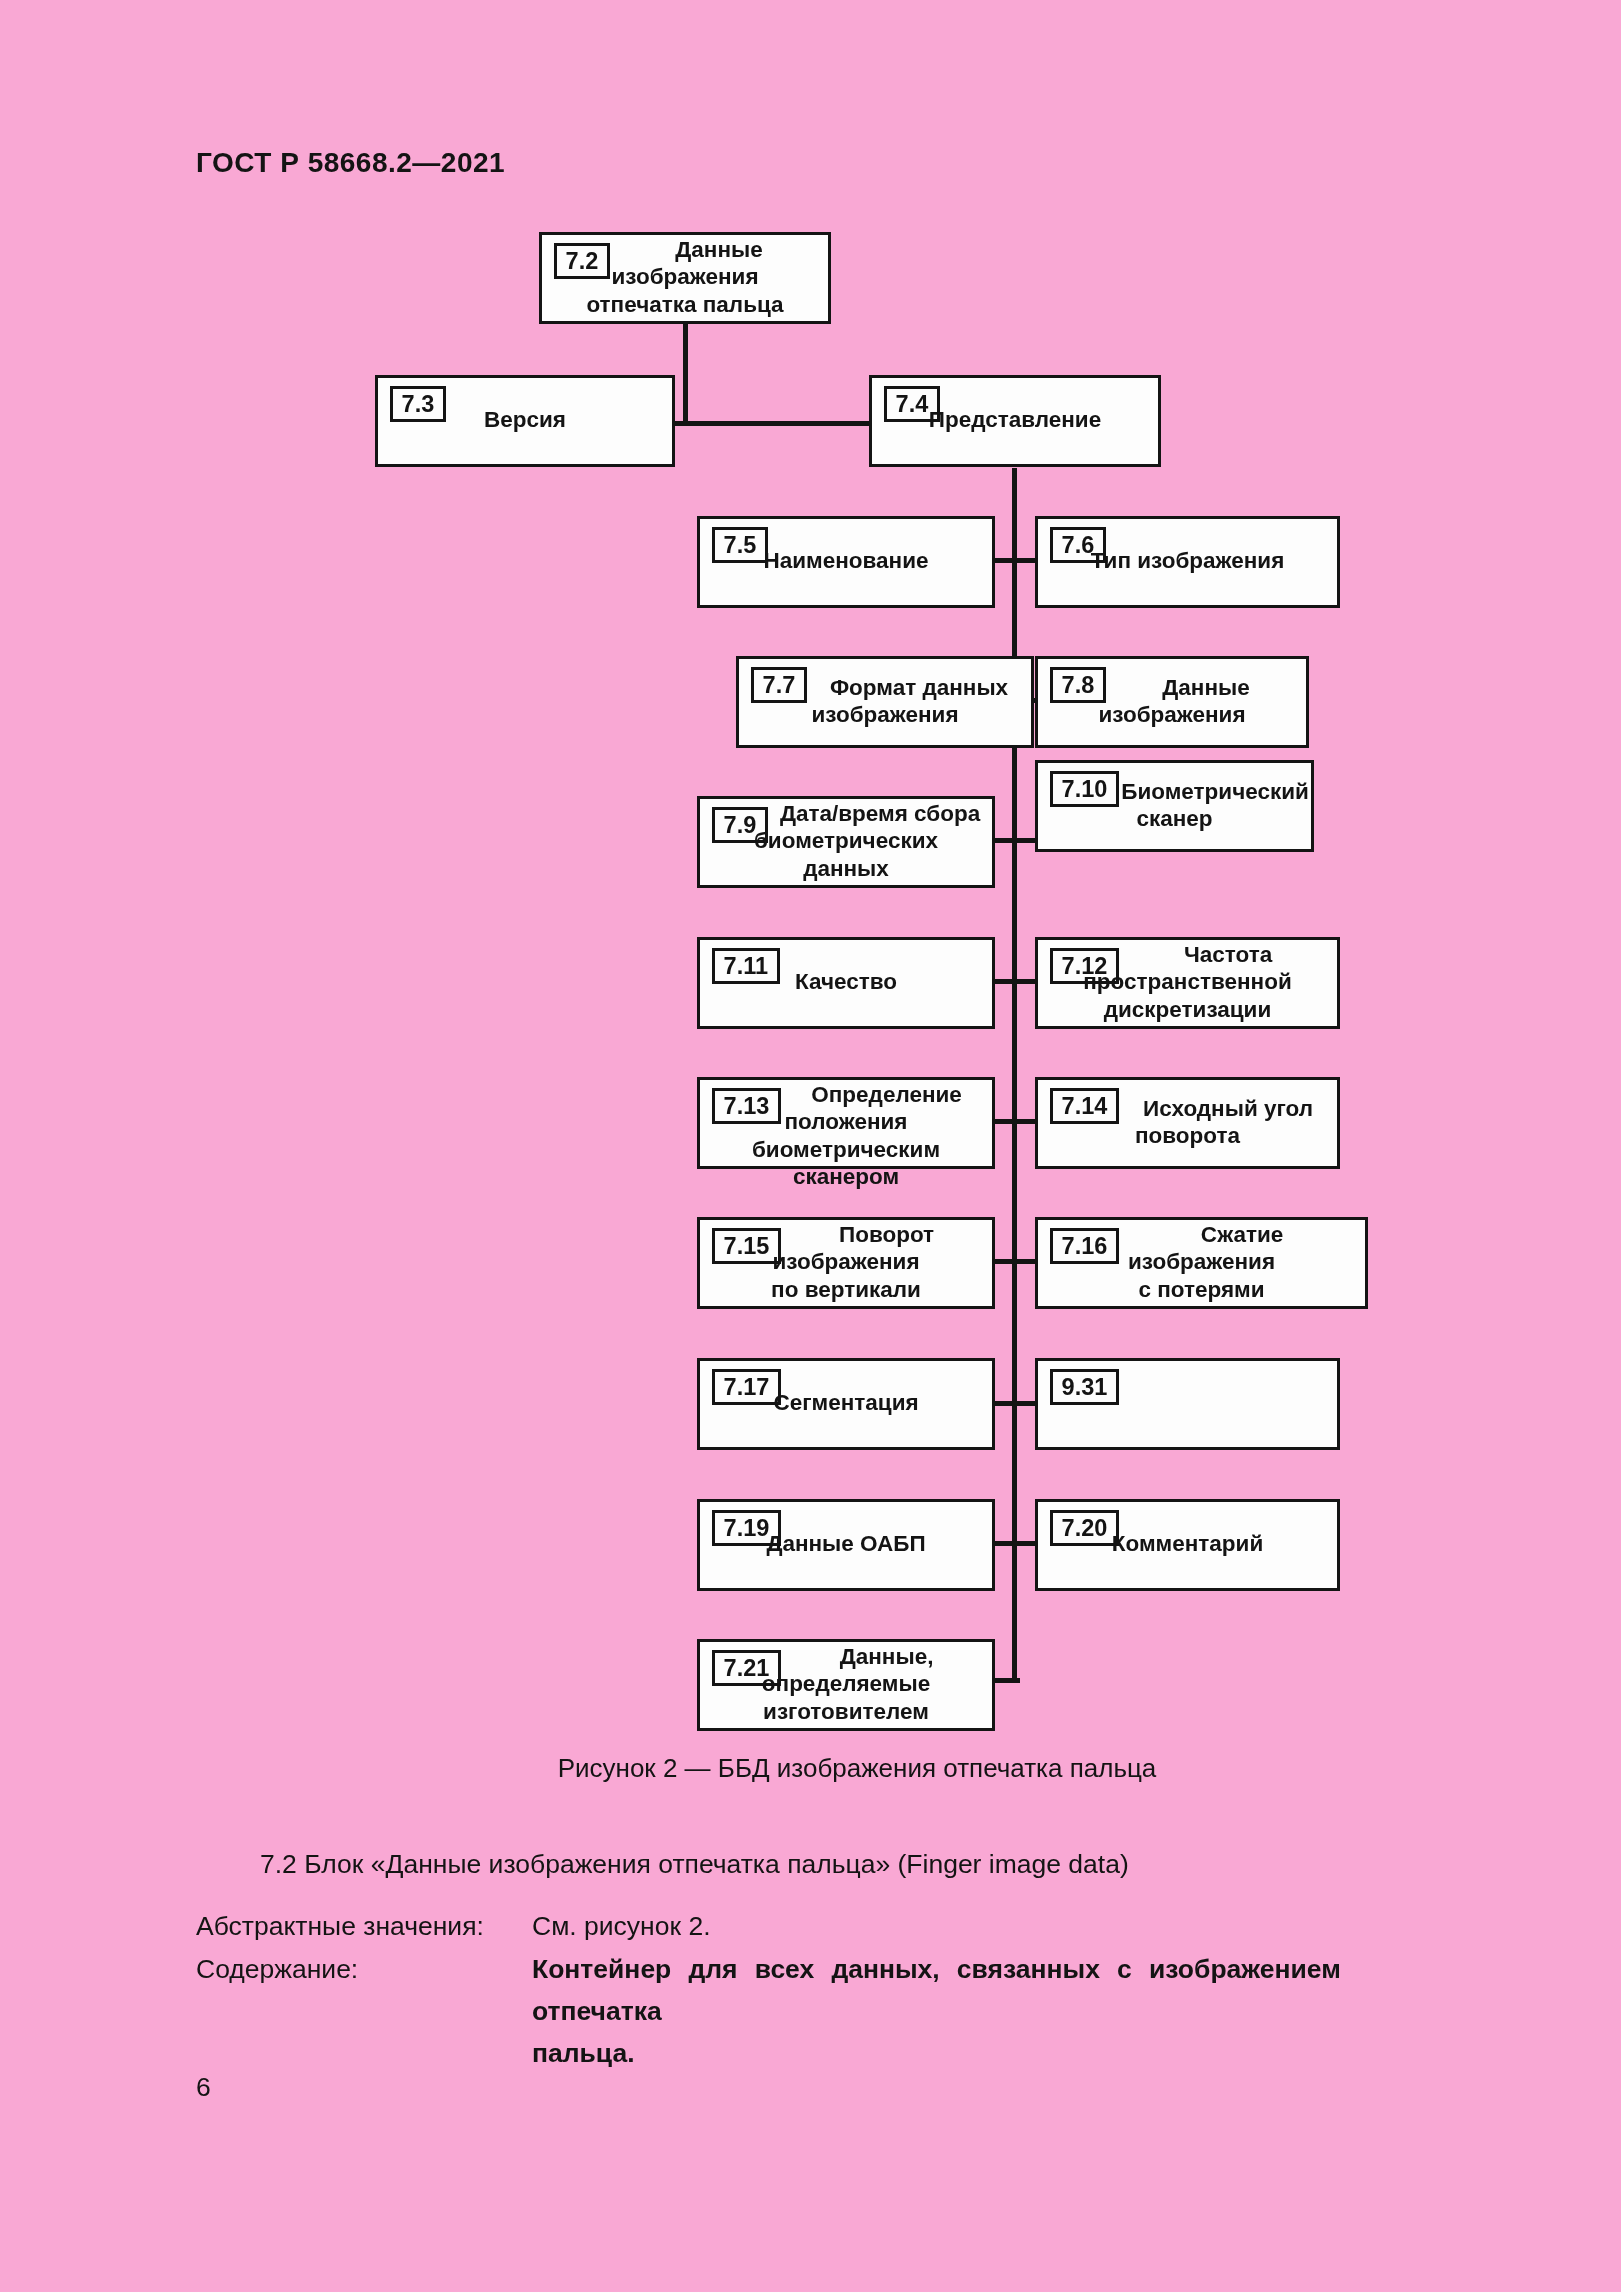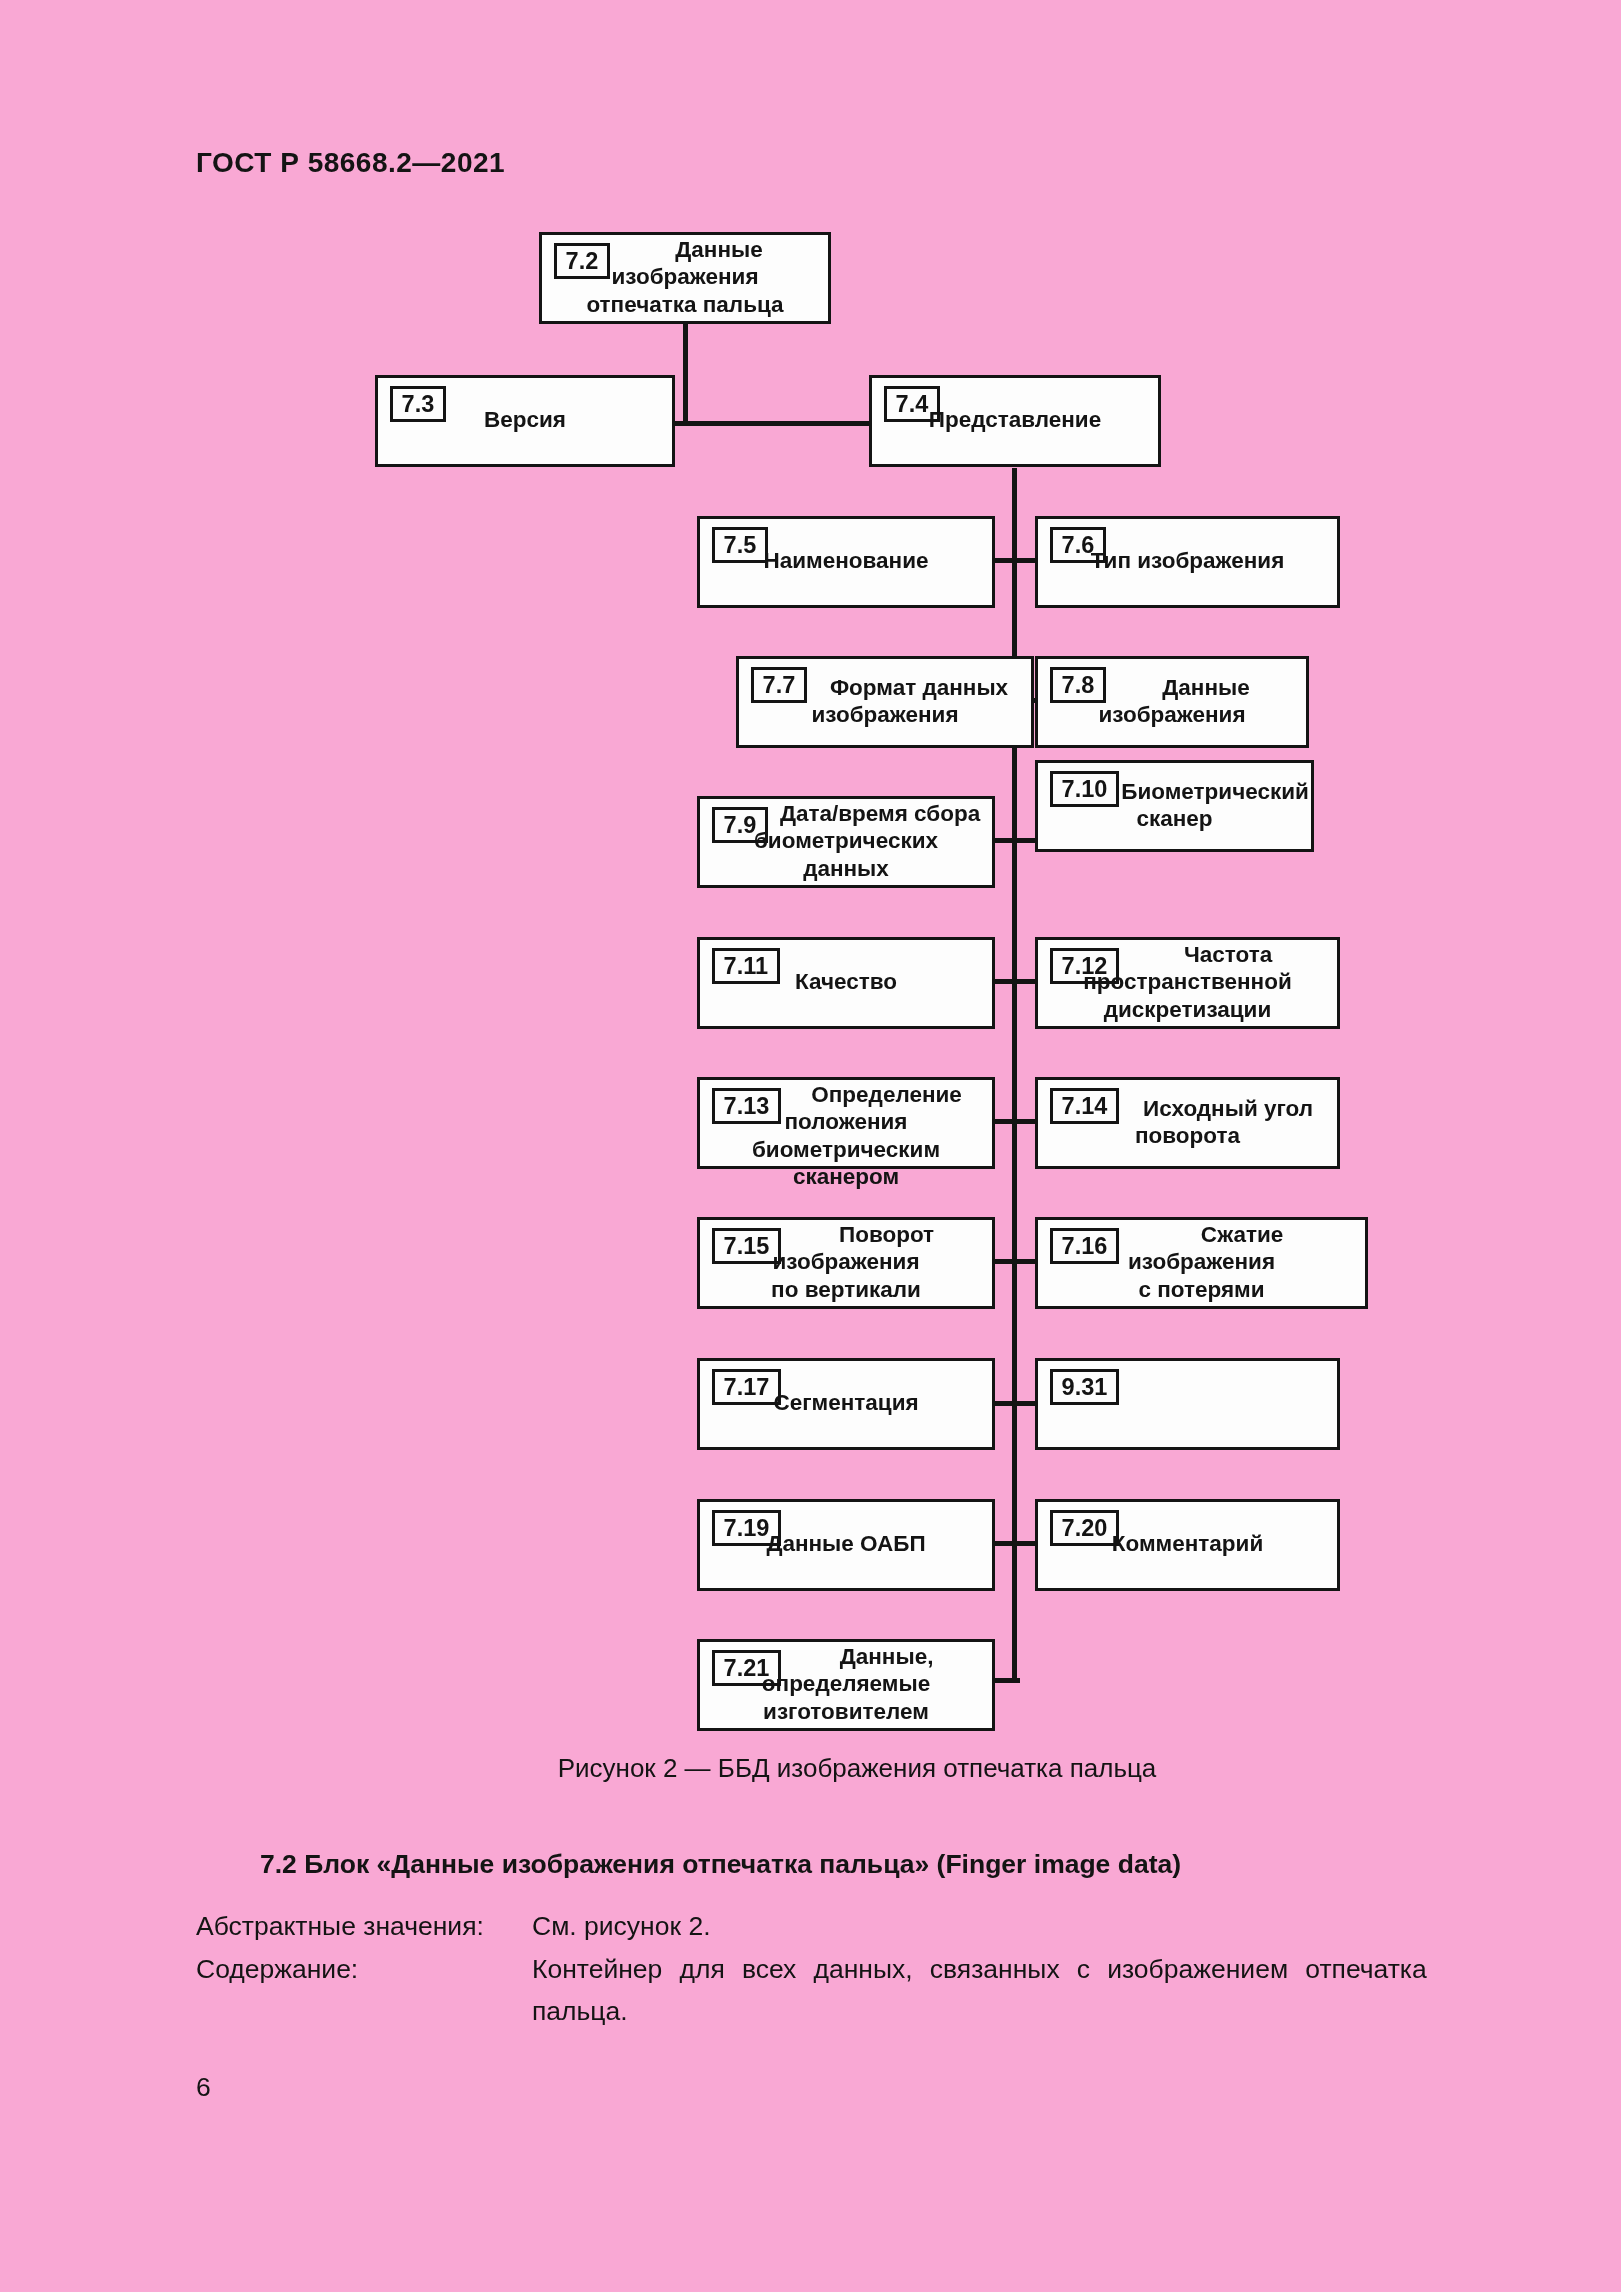--- a/index.html
+++ b/index.html
@@ -33,25 +33,25 @@
   .t2{padding-top:14.7px;}
   .t3{padding-top:1px;}
   .line{position:absolute;background:#141414;}
   
   .caption{
     position:absolute;left:375px;top:1753px;width:964px;
     text-align:center;font-size:26px;
   }
   .h2{
     position:absolute;left:260px;top:1849px;
-    font-size:26.5px;font-weight:bold;
+    font-size:26.5px;font-weight:normal;
   }
   .term{position:absolute;left:196px;font-size:26.5px;line-height:42px;}
   .val{position:absolute;left:532px;font-size:26.5px;line-height:42px;white-space:pre-line;}
-  .just{word-spacing:9.8px;width:921px;}
+  .just{word-spacing:9.8px;width:921px;font-weight:bold;}
   .pnum{position:absolute;left:196px;top:2072px;font-size:26.5px;}
 </style>
 </head>
 <body>
 
 <div class="page">
 
   <div class="hdr">ГОСТ Р 58668.2—2021</div>
 
   <div class="line" style="left:683px;top:323px;width:4.9px;height:103px"></div>

